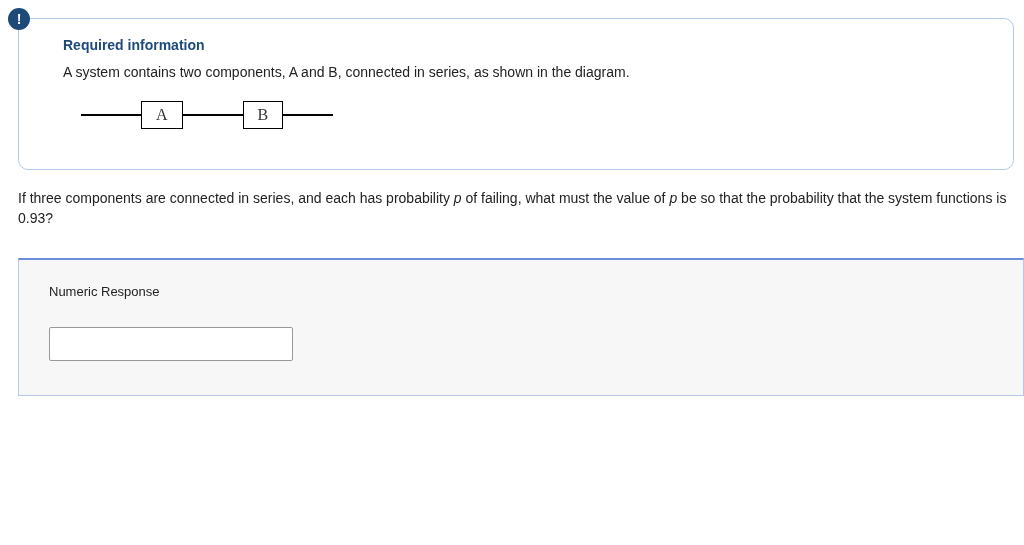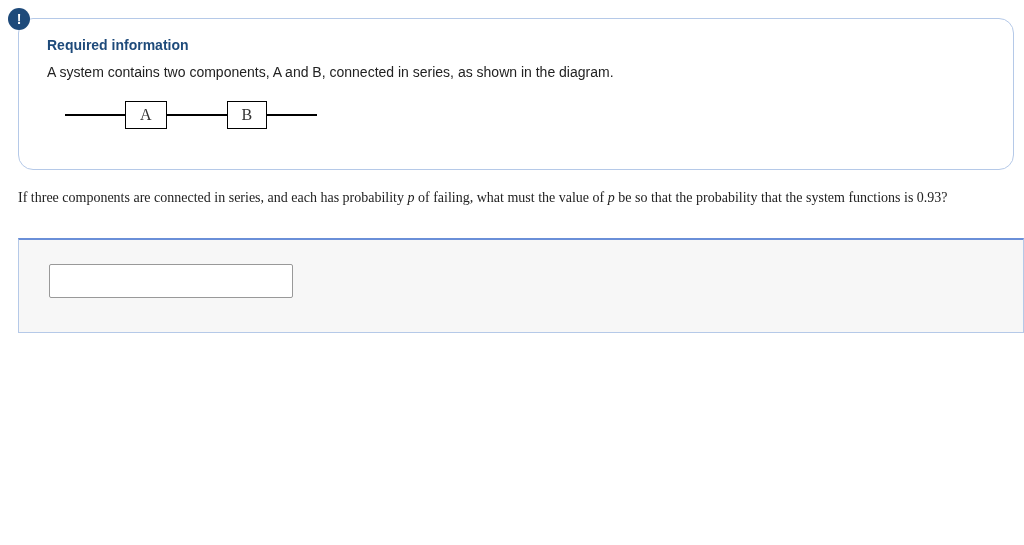--- a/index.html
+++ b/index.html
@@ -25,23 +25,23 @@
       justify-content: center;
       font-weight: bold;
       font-size: 14px;
       position: absolute;
       top: 8px;
       left: 8px;
       z-index: 2;
     }
     .info-box {
       border: 1px solid #b5c9e8;
-      border-radius: 15px;
+      border-radius: 10px;
       margin: 10px 10px 18px 10px;
-      padding: 18px 28px 22px 28px;
+      padding: 18px 28px 22px 44px;
       background: #fff;
     }
     .info-title {
       color: #1e4a7a;
       font-weight: bold;
       font-size: 14px;
       margin-bottom: 10px;
     }
     .info-text {
       color: #222;
@@ -69,21 +69,20 @@
       padding: 4px 14px;
       font-family: "Times New Roman", serif;
       font-size: 16px;
       background: #fff;
     }
     .question-text {
       color: #222;
       font-size: 14px;
       margin: 0 9px 30px 10px;
       line-height: 1.45;
-      font-family: Liberation Serif, serif;
     }
     .question-text em {
       font-style: italic;
     }
     .response-box {
       border: 1px solid #b5c9e8;
       border-top: 2px solid #6a8fd8;
       background: #f7f7f7;
       margin: 0 0 0 10px;
       padding: 24px 30px 34px 30px;
@@ -118,14 +117,15 @@
     <div class="comp-box">B</div>
     <div class="line-short"></div>
   </div>
 </div>
 
 <div class="question-text">
   <span>If three components are connected in series, and each has probability </span><em>p</em><span> of failing, what must the value of </span><em>p</em><span> be so that the probability that the system functions is 0.93?</span>
 </div>
 
 <div class="response-box">
+  <div class="response-label">Numeric Response</div>
   <input type="text" class="numeric-input" value="" style="">
 </div>
 
 </body></html>

